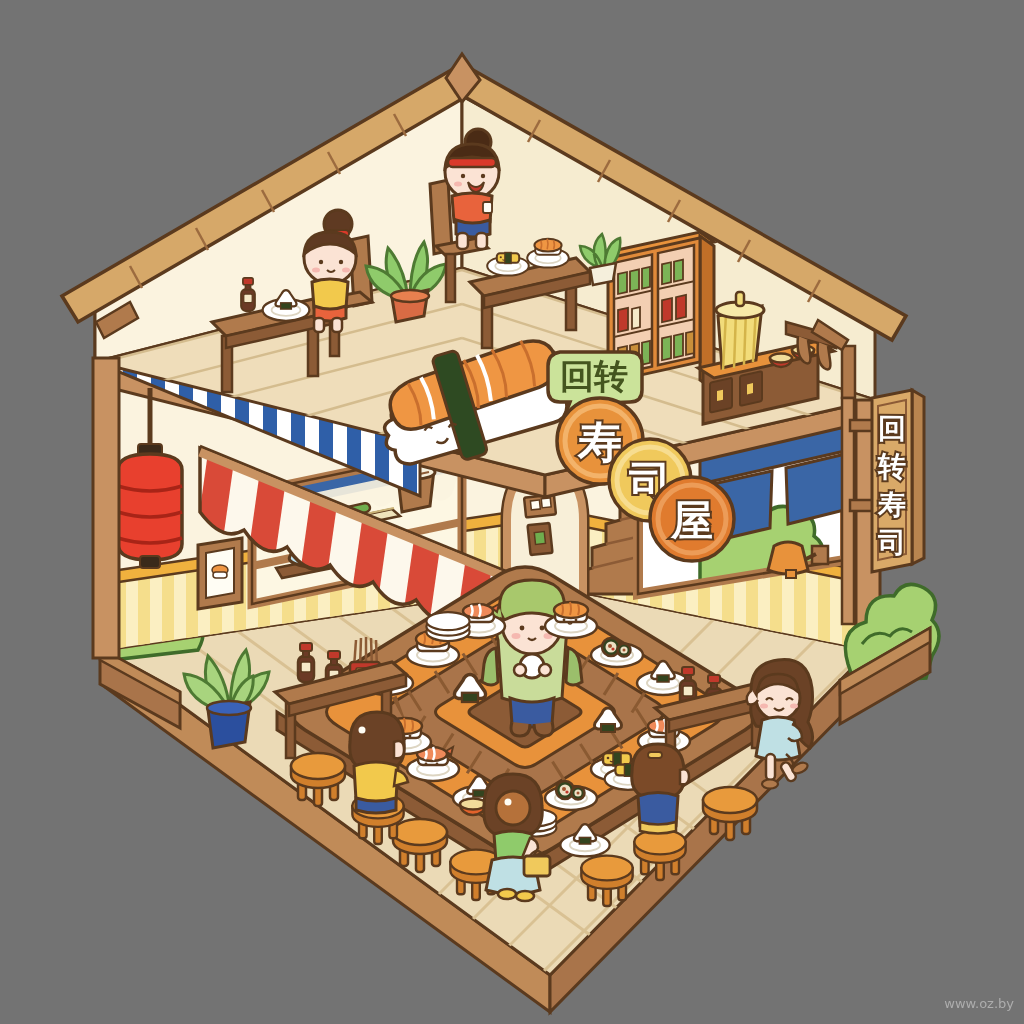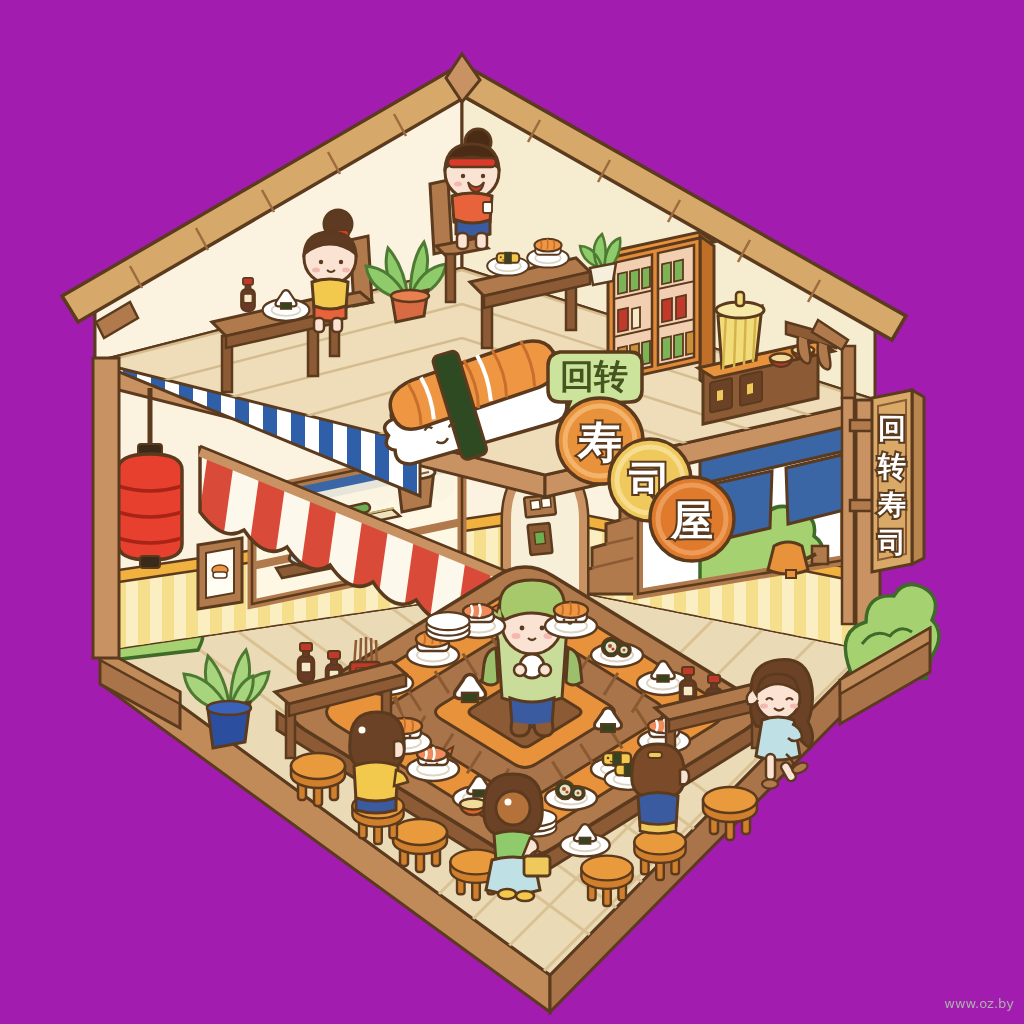--- a/index.html
+++ b/index.html
@@ -1,16 +1,16 @@
 <!DOCTYPE html>
 <html><head>
 <meta charset="utf-8">
 <style>
   html,body{margin:0;padding:0;background:#ffffff;}
-  .stage{width:1024px;height:1024px;position:relative;background:#a21caf;overflow:hidden;
+  .stage{width:1024px;height:1024px;position:relative;background:#737373;overflow:hidden;
          font-family:"DejaVu Sans", sans-serif;}
   svg{display:block;}
   text{font-family:"DejaVu Sans", sans-serif;}
   .sign-char{font-weight:bold;fill:#ffffff;stroke:#5b3a1e;stroke-width:4px;paint-order:stroke;}
   .bubble-char{font-weight:bold;fill:#44551f;}
   .wm{fill:#adadad;font-size:13px;}
 </style>
 </head>
 <body>
 

